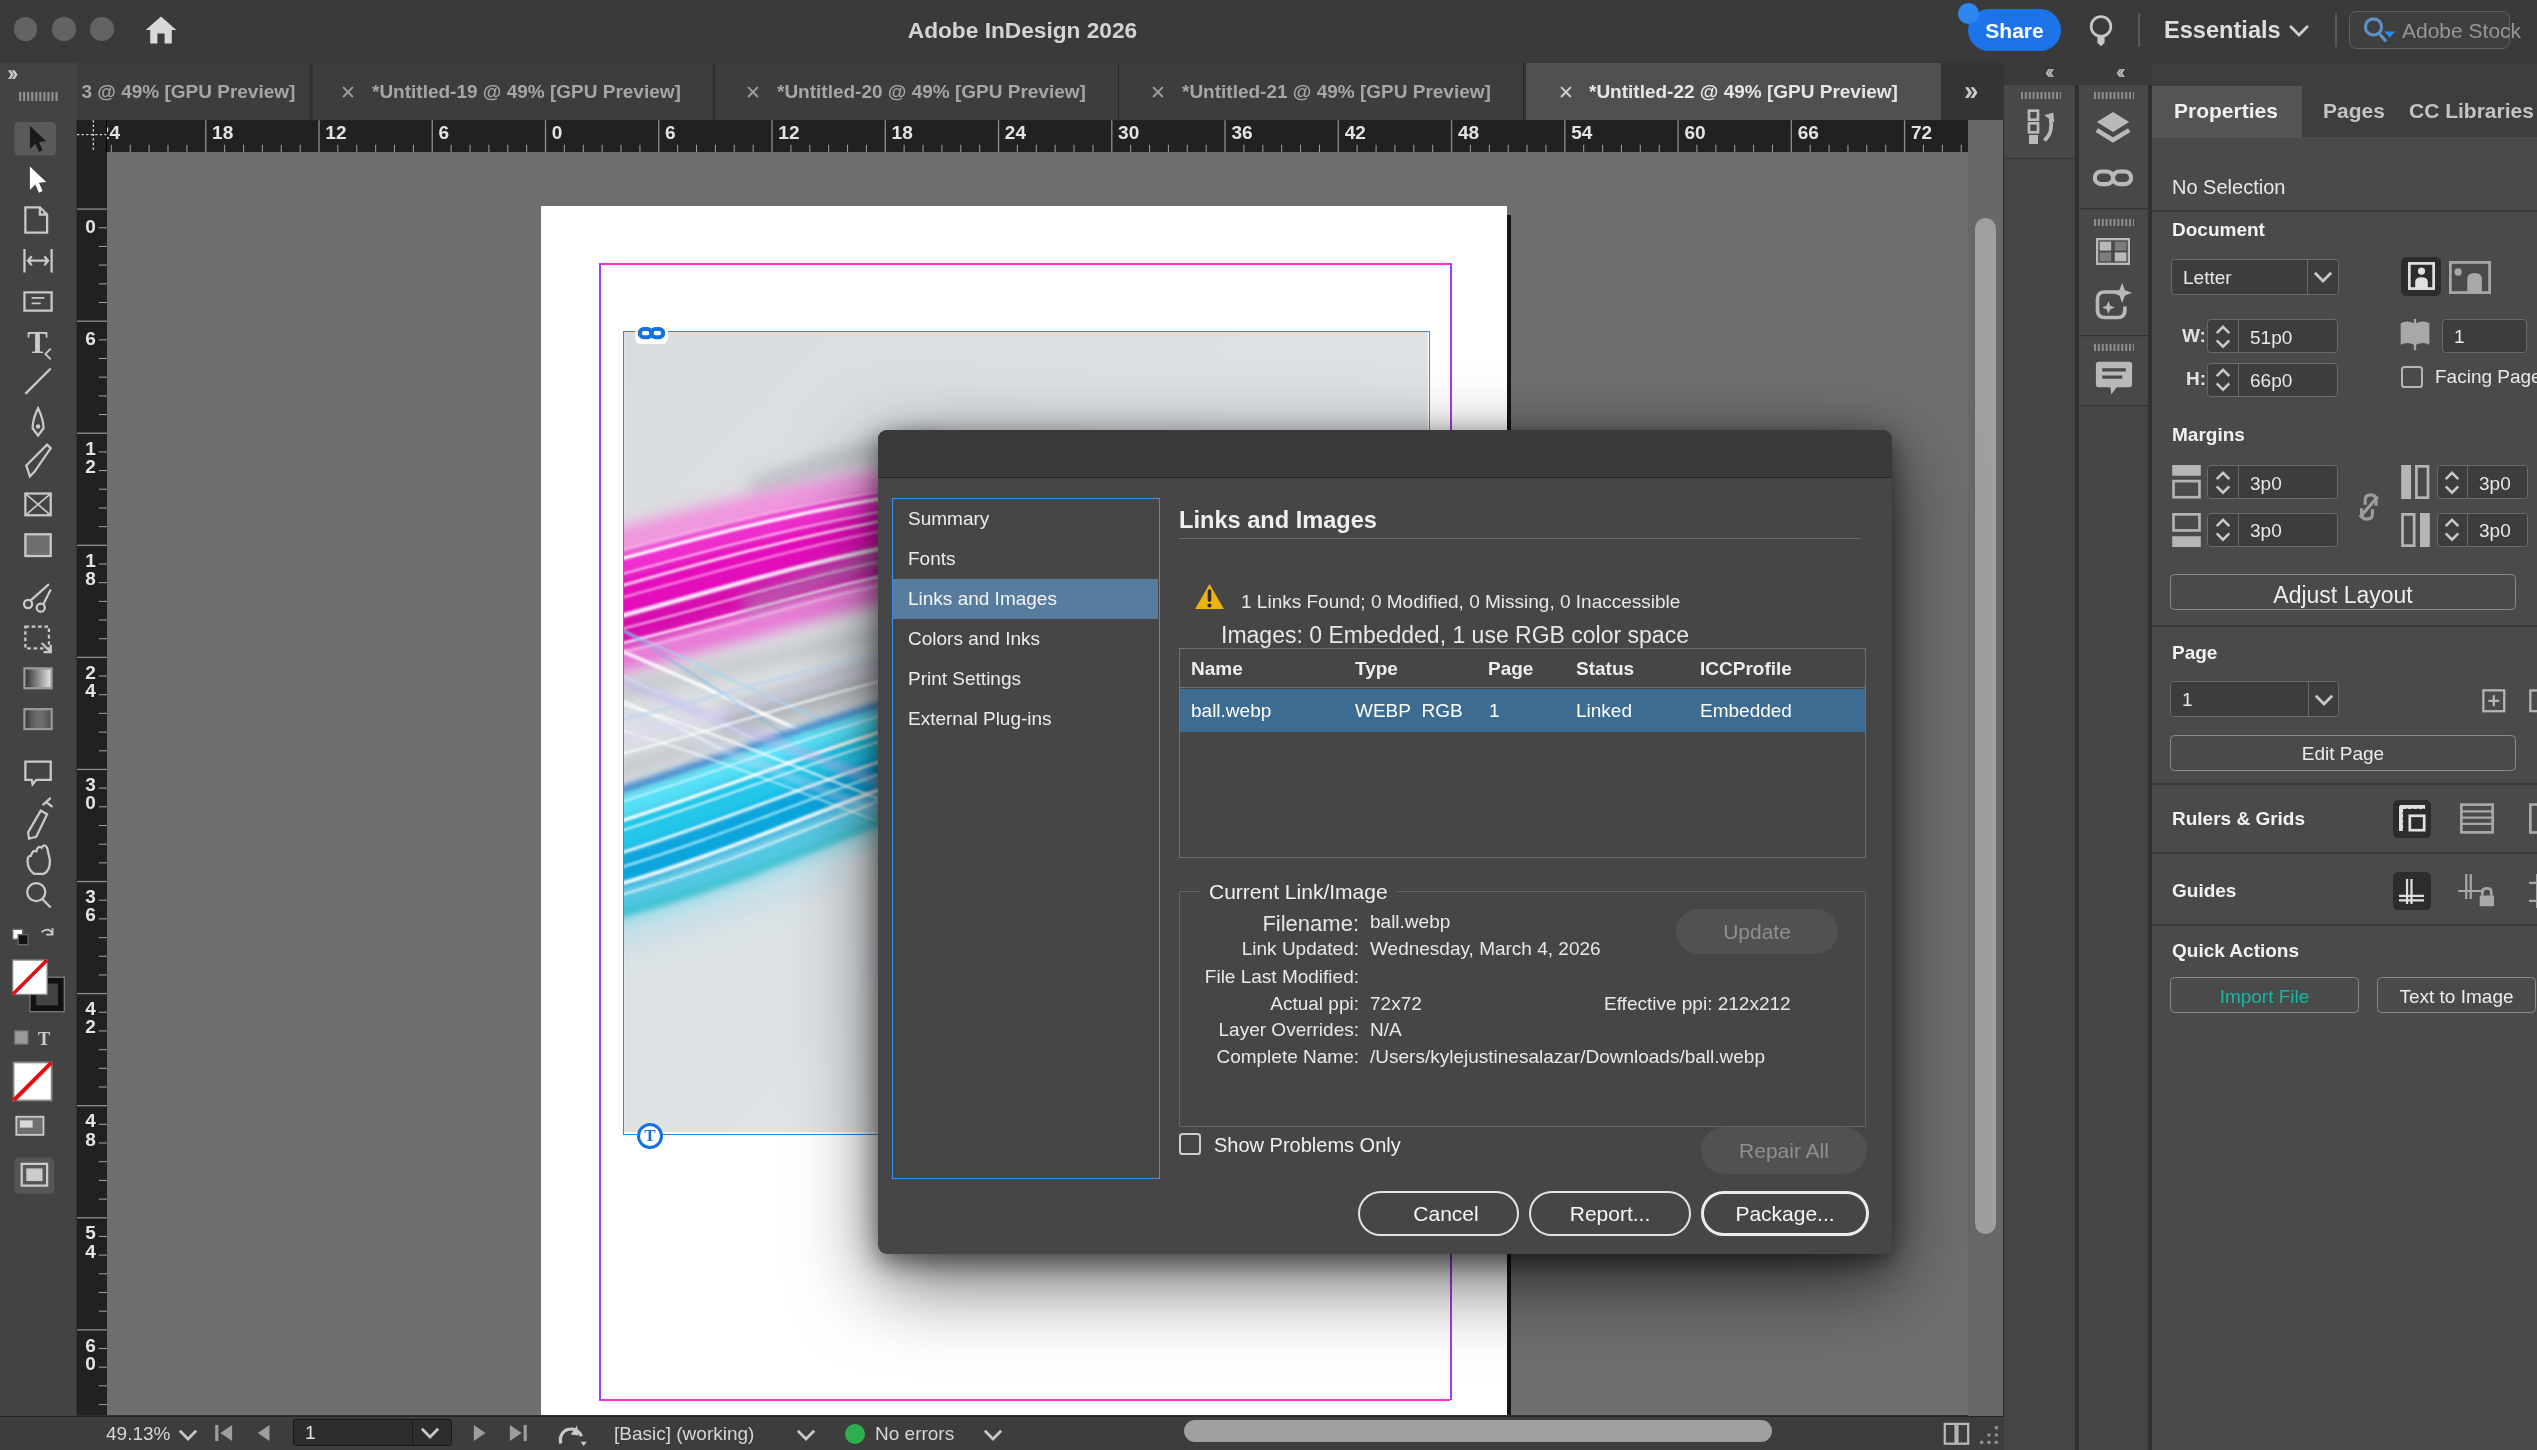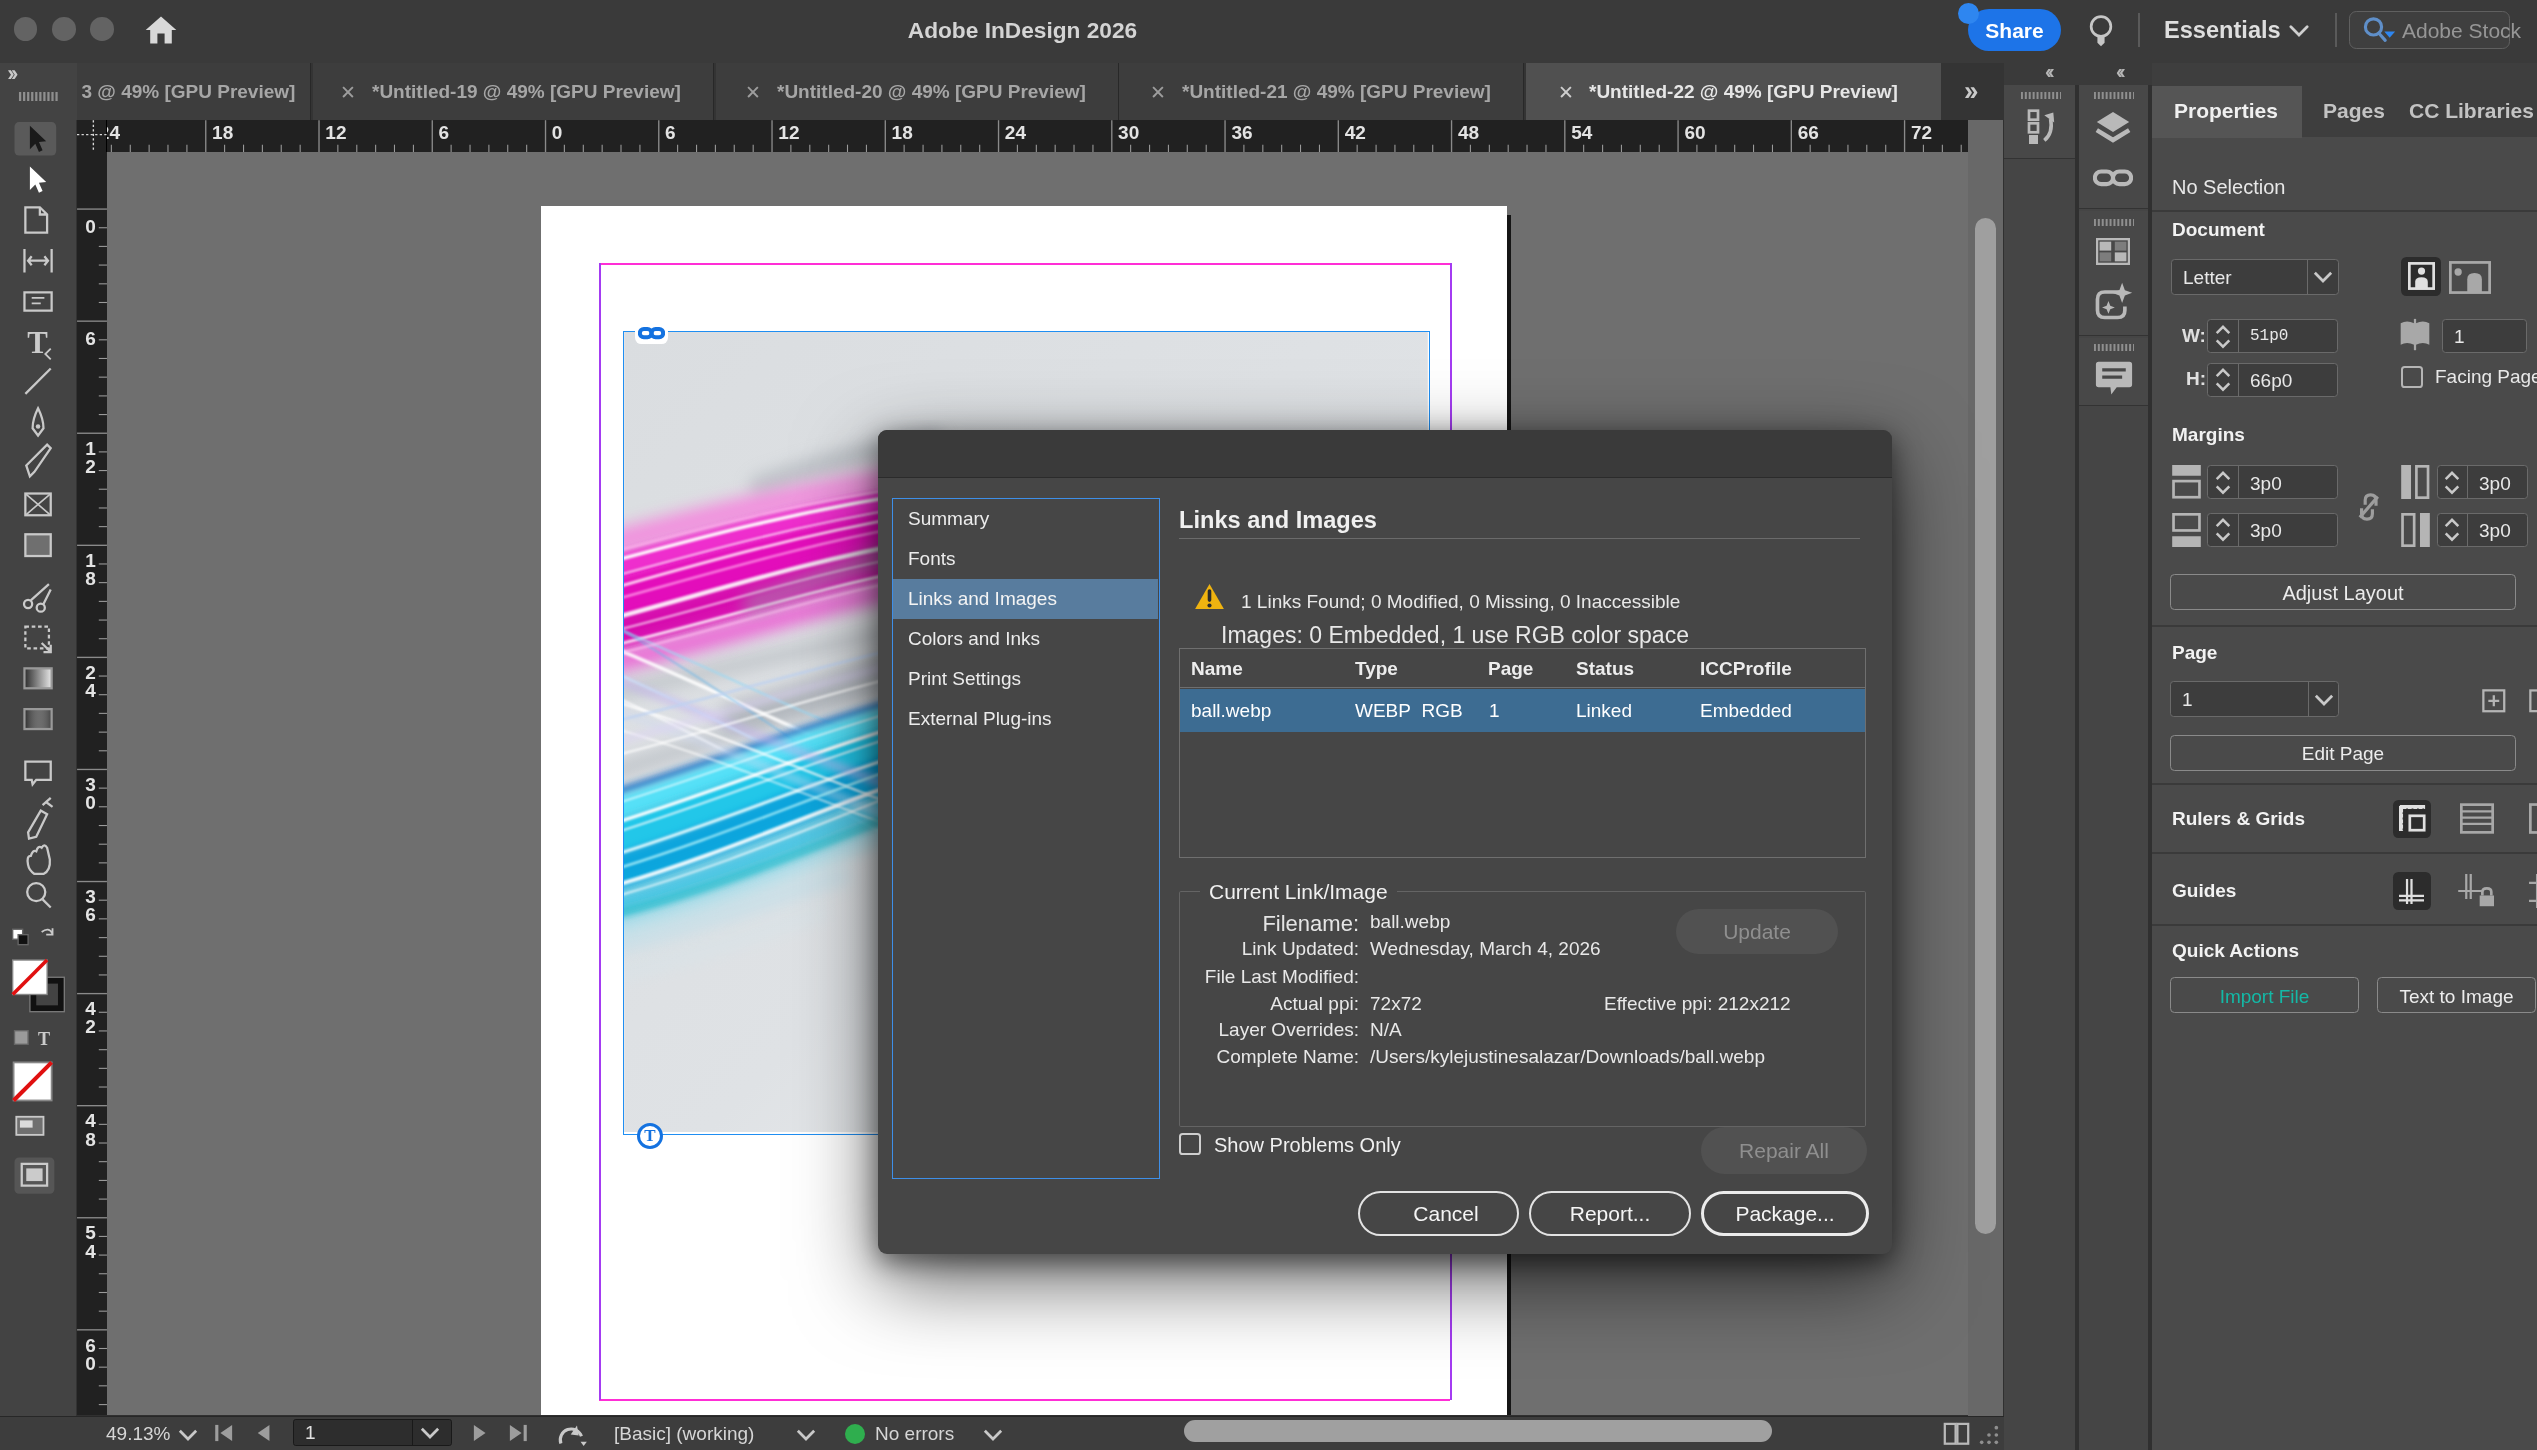--- a/index.html
+++ b/index.html
@@ -631,21 +631,21 @@
     <rect x="1.5" y="1.5" width="43" height="33" fill="none" stroke="#a8a8a8" stroke-width="3"></rect>
     <circle cx="10" cy="12" r="4" fill="#a8a8a8"></circle>
           <path d="M20 35 V20 Q20 13 28 13 Q36 13 36 20 V35 Z" fill="#a8a8a8"></path>
   </svg>
   <div class="abs txt" style="left:30px;top:262px;font-size:19px;font-weight:bold;color:#e0e0e0;">W:</div>
   <div class="abs" style="left:55px;top:256px;width:131px;height:34px;background:#3d3d3d;border:1.4px solid #6a6a6a;border-radius:3.6px;"></div>
   <div class="abs" style="left:86px;top:257px;width:1.4px;height:33px;background:#6a6a6a;"></div>
   <svg class="abs" style="left:62px;top:262px" width="18" height="23.6" viewBox="0 0 20 26">
           <path d="M3 9 L10 2 L17 9 M3 17 L10 24 L17 17" fill="none" stroke="#c9c9c9" stroke-width="2.8"></path>
         </svg>
-  <div class="abs txt" style="left:98px;top:264px;font-size:16px;color:#e8e8e8;font-family:Liberation Mono, monospace;">51p0</div>
+  <div class="abs txt" style="left:98px;top:264px;font-size:19px;color:#e8e8e8;">51p0</div>
   <svg class="abs" style="left:246px;top:255px" width="34" height="34" viewBox="0 0 38 38">
     <path d="M18 6 Q10 2 3 6 V30 Q10 26 18 30 Z M20 6 Q28 2 35 6 V30 Q28 26 20 30 Z" fill="#a8a8a8"></path>
     <path d="M19 1 V36" stroke="#a8a8a8" stroke-width="2.5"></path>
   </svg>
   <div class="abs" style="left:290px;top:256px;width:85px;height:34px;background:#3d3d3d;border:1.4px solid #6a6a6a;border-radius:3.6px;"></div>
   <div class="abs txt" style="left:302px;top:263px;font-size:19px;color:#e8e8e8;">1</div>
   <div class="abs txt" style="left:34px;top:305px;font-size:19px;font-weight:bold;color:#e0e0e0;">H:</div>
   <div class="abs" style="left:55px;top:300px;width:131px;height:34px;background:#3d3d3d;border:1.4px solid #6a6a6a;border-radius:3.6px;"></div>
   <div class="abs" style="left:86px;top:301px;width:1.4px;height:33px;background:#6a6a6a;"></div>
   <svg class="abs" style="left:62px;top:305px" width="18" height="23.6" viewBox="0 0 20 26">
@@ -697,21 +697,21 @@
           <rect x="1.5" y="1.5" width="13" height="35" fill="none" stroke="#b5b5b5" stroke-width="3"></rect>
           <rect x="21" y="0" width="11" height="38" fill="#b5b5b5"></rect>
         </svg>
   <div class="abs" style="left:285px;top:450px;width:91px;height:34px;background:#3d3d3d;border:1.4px solid #6a6a6a;border-radius:3.6px;"></div>
   <div class="abs" style="left:315px;top:450px;width:1.4px;height:33px;background:#6a6a6a;"></div>
   <svg class="abs" style="left:291px;top:455px" width="18" height="23.6" viewBox="0 0 20 26">
           <path d="M3 9 L10 2 L17 9 M3 17 L10 24 L17 17" fill="none" stroke="#c9c9c9" stroke-width="2.8"></path>
         </svg>
   <div class="abs txt" style="left:327px;top:457px;font-size:19px;color:#e8e8e8;">3p0</div>
   <div class="abs" style="left:18px;top:511px;width:346px;height:36px;border:1.4px solid #8a8a8a;border-radius:4.5px;"></div>
-  <div class="abs txt" style="left:18px;top:519px;width:346px;text-align:center;font-size:20px;color:#ececec;">Adjust Layout</div>
+  <div class="abs txt" style="left:18px;top:519px;width:346px;text-align:center;font-size:23px;color:#ececec;">Adjust Layout</div>
 
   <div class="abs" style="left:0;top:562px;width:386px;height:1.8px;background:#3a3a3a;"></div>
   <div class="abs txt" style="left:20px;top:579px;font-size:19px;font-weight:bold;color:#f2f2f2;">Page</div>
   <div class="abs" style="left:18px;top:618px;width:169px;height:36px;background:#3d3d3d;border:1.4px solid #6a6a6a;border-radius:3.6px;"></div>
   <div class="abs txt" style="left:30px;top:626px;font-size:19px;color:#e8e8e8;">1</div>
   <div class="abs" style="left:156px;top:619px;width:1.4px;height:34px;background:#6a6a6a;"></div>
   <svg class="abs" style="left:162px;top:631px" width="20" height="11.8" viewBox="0 0 22 13">
           <path d="M2 2 L11 11 L20 2" fill="none" stroke="#c9c9c9" stroke-width="3"></path>
         </svg>
   <svg class="abs" style="left:330px;top:626px" width="23.6" height="23.6" viewBox="0 0 26 26">

